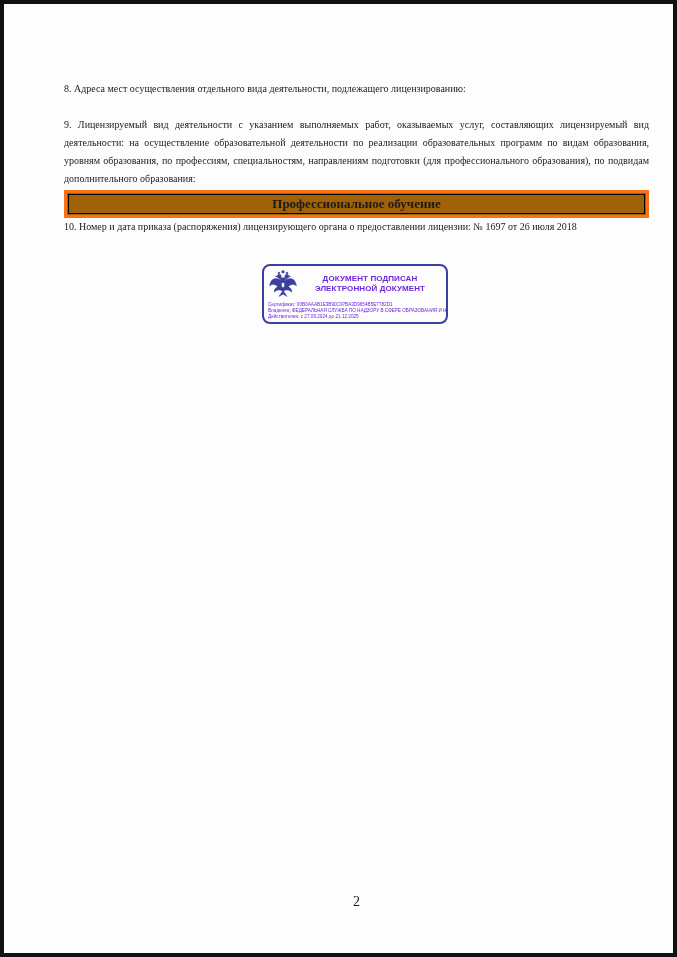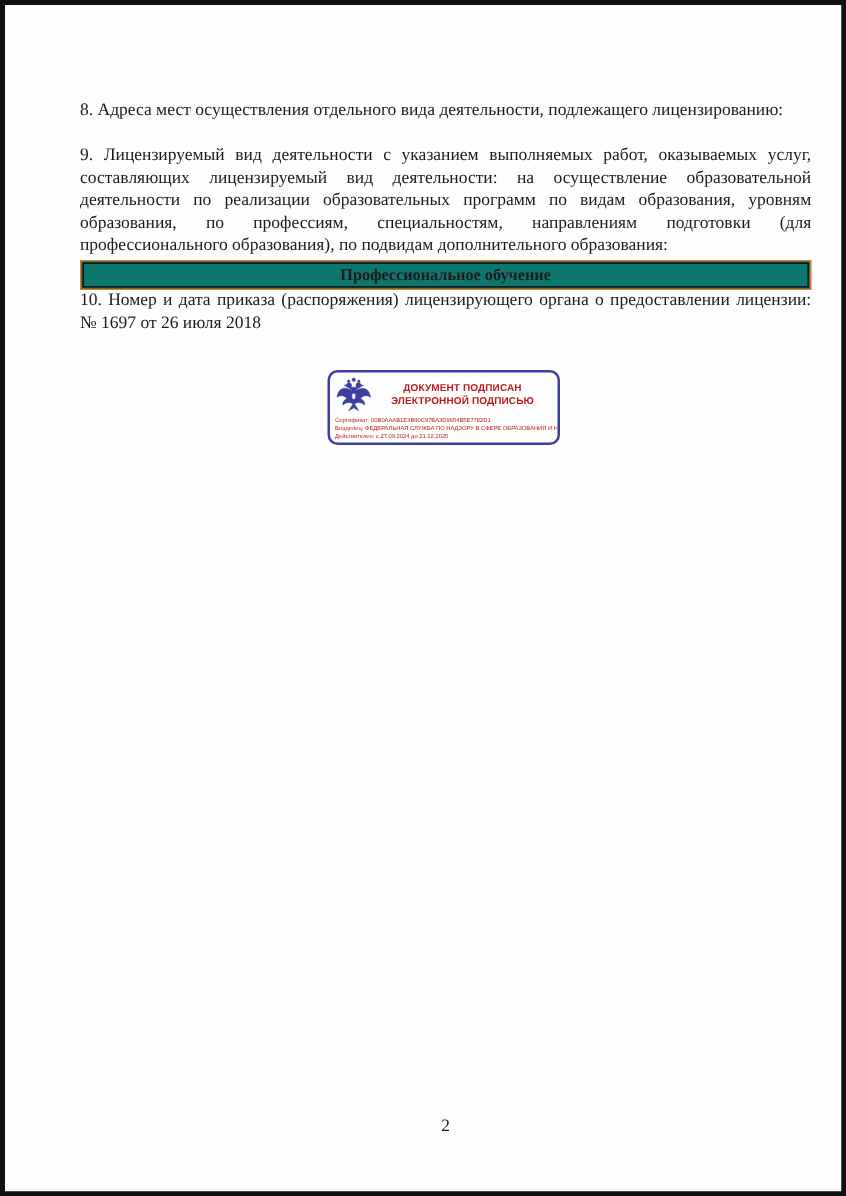--- a/index.html
+++ b/index.html
@@ -12,49 +12,49 @@
     font-family:"Liberation Serif", serif;
     color:#1b1b1b;
     overflow:hidden;
   }
   .content{
     box-sizing:border-box;
     padding:76px 24px 0 60px;
   }
   .para{
     margin:0;
-    font-size:14px;
+    font-size:10px;
     line-height:18px;
   }
   .para-8{margin-bottom:18px;}
   .para-9{text-align:justify;margin-bottom:2px;}
   .para-10{text-align:justify;}
   .license-box{
-    border:1px solid #f97316;
+    border:3px solid #f97316;
     padding:1px;
-    background:#0f766e;
+    background:#a16207;
   }
   .license-box-inner{
     border:1px solid #000;
     text-align:center;
     font-weight:bold;
     font-size:13px;
     line-height:15px;
     padding:1px 0 2px 0;
   }
   .stamp{
     box-sizing:border-box;
     margin:28px 0 0 198px;
     width:186px;
     height:60px;
     border:2px solid #3d3f9f;
     border-radius:8px;
     background:#fdfdfd;
     padding:2px 4px 1px 4px;
-    color:#b91c1c;
+    color:#6d28d9;
     font-family:"Liberation Sans", sans-serif;
     overflow:hidden;
   }
   .stamp-top{
     display:flex;
     align-items:center;
     height:31px;
   }
   .emblem{
     flex:0 0 30px;
@@ -126,21 +126,21 @@
               <ellipse cx="24" cy="26.5" rx="5.2" ry="9"></ellipse>
 
               <path d="M24 34 L17.5 44 L24 40.5 L30.5 44 Z"></path>
             </g>
 
             <path d="M21.6 22 h4.8 v5.2 q0 1.8 -2.4 2.6 q-2.4 -0.8 -2.4 -2.6 Z" fill="#fdfdfd" stroke="#3d3f9f" stroke-width="0.8"></path>
           </svg>
         </span>
         <span class="stamp-title">
           <span>ДОКУМЕНТ ПОДПИСАН</span>
-          <span>ЭЛЕКТРОННОЙ ПОДПИСЬЮ</span>
+          <span>ЭЛЕКТРОННОЙ ДОКУМЕНТ</span>
         </span>
       </div>
       <div class="stamp-lines">
         <div>Сертификат: 00B0AAAB1E3B90C97BA3D9654B5E7782D1</div>
         <div>Владелец: ФЕДЕРАЛЬНАЯ СЛУЖБА ПО НАДЗОРУ В СФЕРЕ ОБРАЗОВАНИЯ И НАУКИ</div>
         <div>Действителен: с 27.09.2024 до 21.12.2025</div>
       </div>
     </div>
 
   </div>

